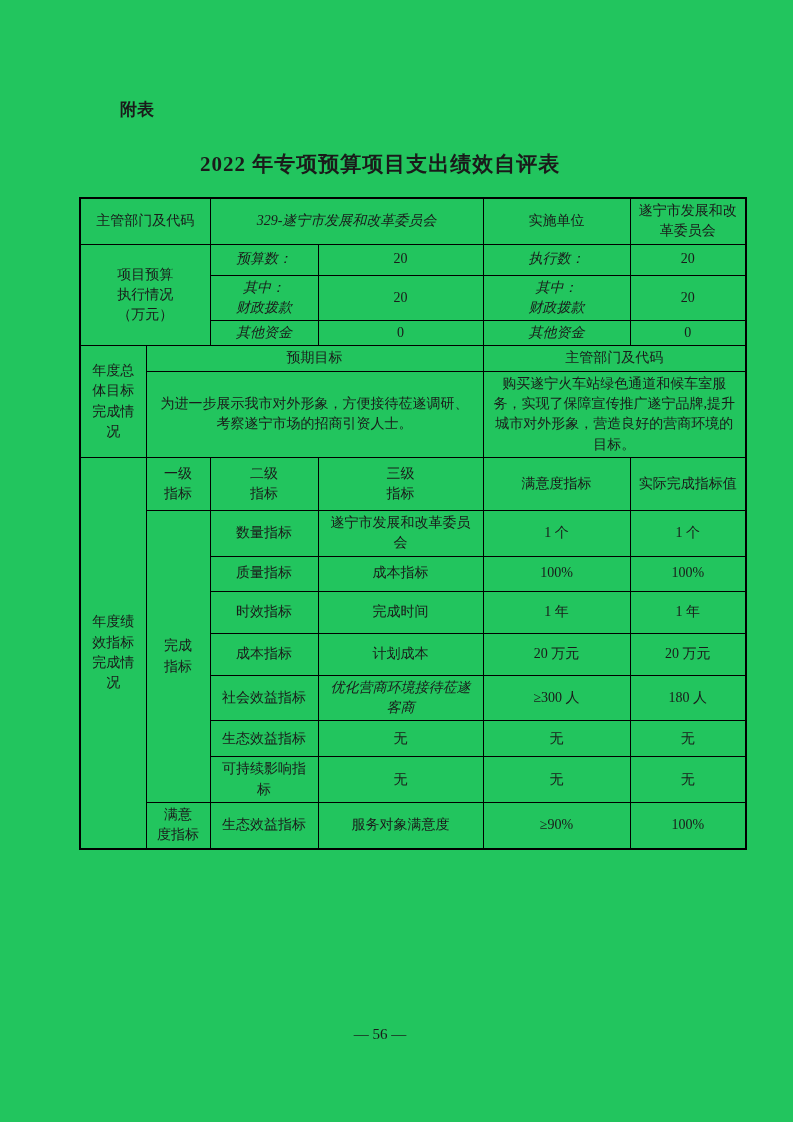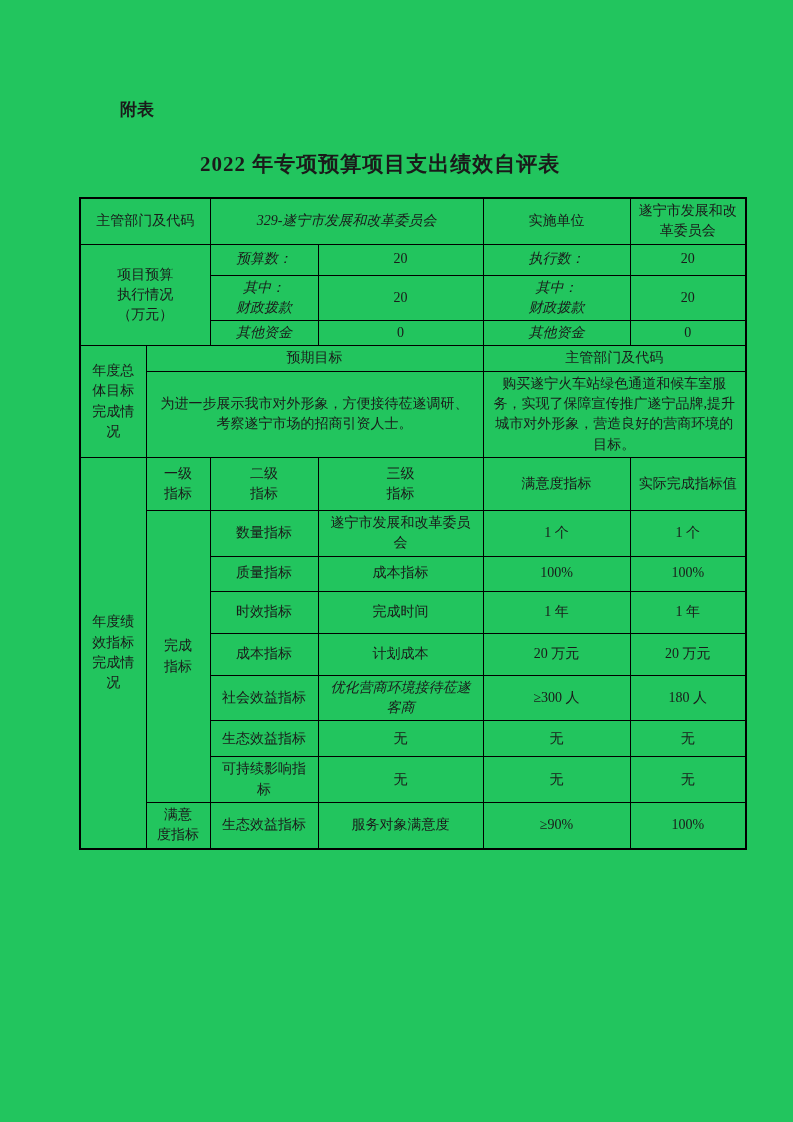--- a/index.html
+++ b/index.html
@@ -193,14 +193,15 @@
         <td class="pre">满意
 度指标</td>
         <td>生态效益指标</td>
         <td>服务对象满意度</td>
         <td>≥90%</td>
         <td>100%</td>
       </tr>
     </tbody>
   </table>
 
+  <div class="footer">— 56 —</div>
 
 </div>
 
 </body></html>

